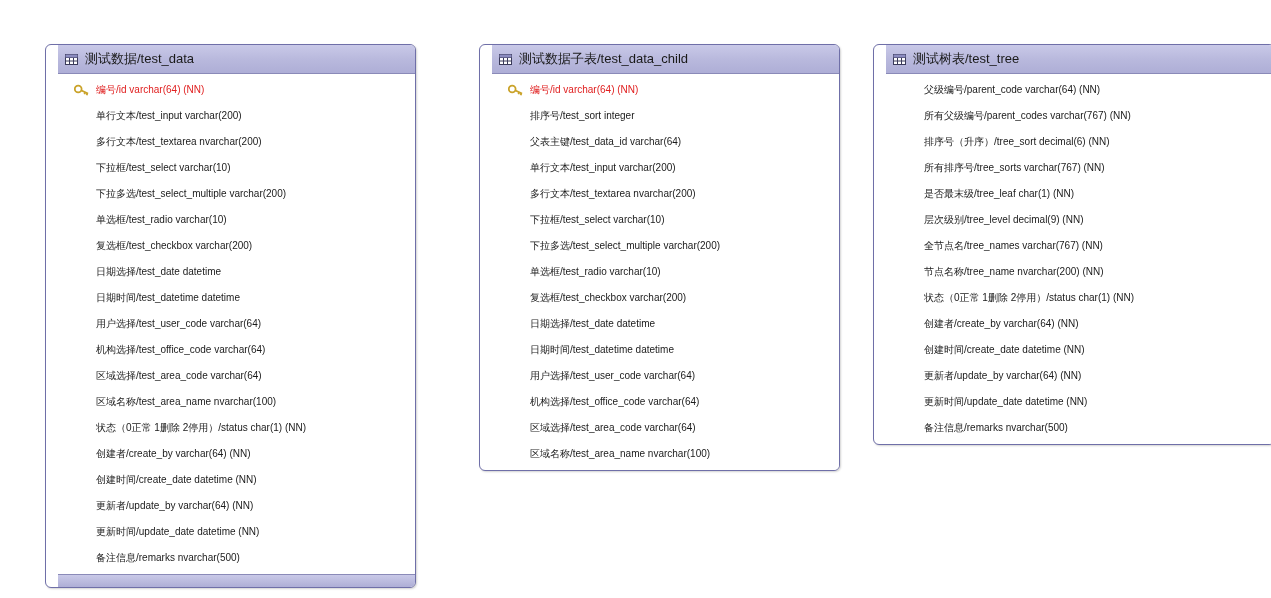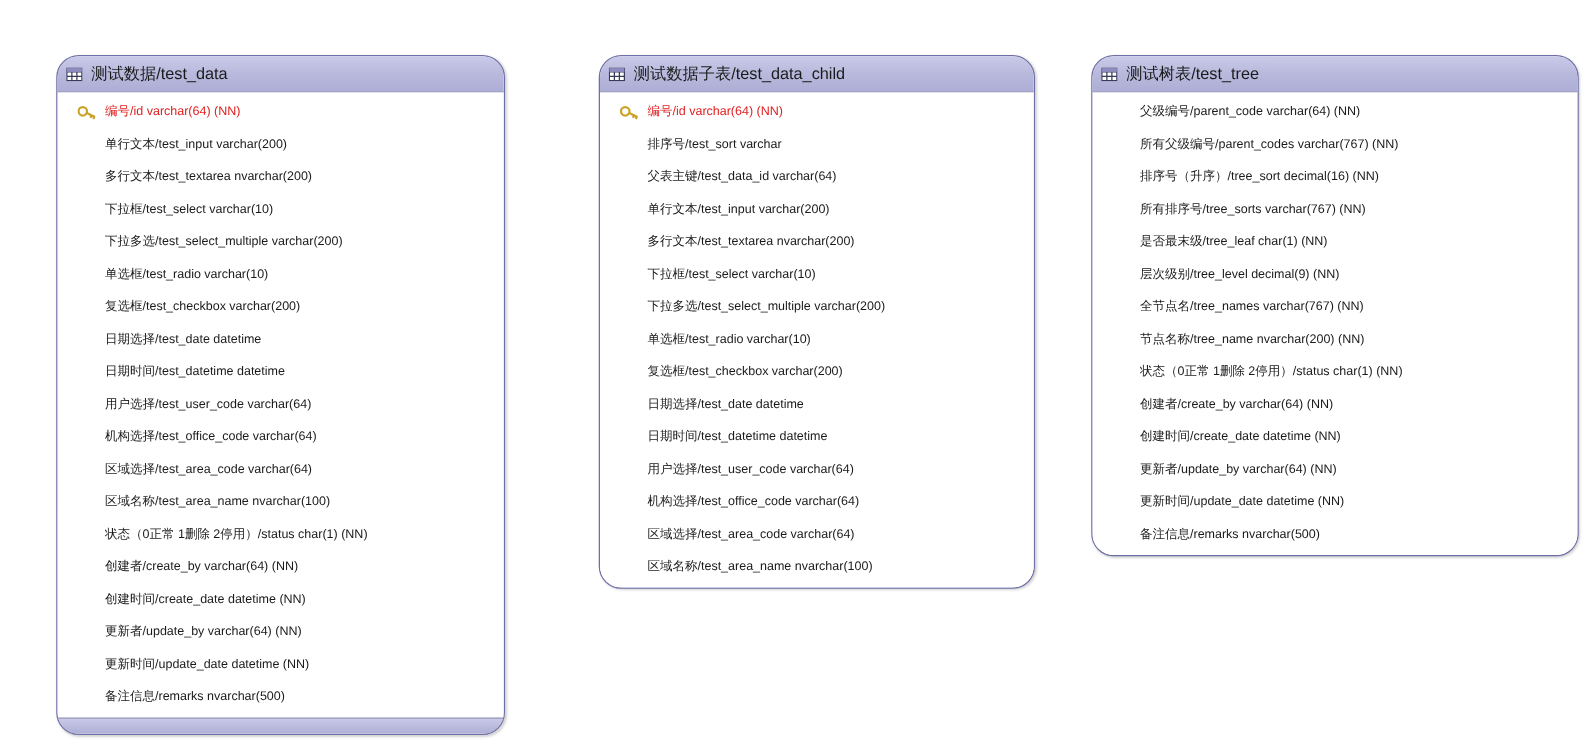--- a/index.html
+++ b/index.html
@@ -15,24 +15,25 @@
     overflow: hidden;
   }
   .canvas {
     position: relative;
     width: 1271px;
     height: 598px;
   }
   .entity {
     position: absolute;
     border: 1px solid #6f6fa8;
-    border-radius: 18px;
+    border-radius: 6px;
     background: #ffffff;
     box-shadow: 1px 1px 2px rgba(0,0,0,0.18);
     overflow: hidden;
+    padding-left: 12px;
   }
   .entity-header {
     display: flex;
     align-items: center;
     gap: 7px;
     background: linear-gradient(to bottom, #c9c9e8 0%, #b9b9dd 50%, #aeaed6 100%);
     border-bottom: 1px solid #8a8ab8;
     padding: 4px 8px 4px 7px;
     height: 20px;
     box-sizing: content-box;
@@ -217,21 +218,21 @@
               <circle cx="4.2" cy="5" r="3.4" fill="none" stroke="#caa32a" stroke-width="1.8"></circle>
               <path d="M7 6.2 L14 9.6" stroke="#caa32a" stroke-width="1.8" fill="none"></path>
               <path d="M11.2 8.2 L10.4 10.3" stroke="#caa32a" stroke-width="1.8" fill="none"></path>
               <path d="M13.4 9.3 L12.7 11.2" stroke="#caa32a" stroke-width="1.8" fill="none"></path>
             </svg>
           </span>
     <span class="attr-label">编号/id varchar(64) (NN)</span>
   </div>
         <div class="attr-row">
     <span class="attr-key-slot"></span>
-    <span class="attr-label">排序号/test_sort varchar</span>
+    <span class="attr-label">排序号/test_sort integer</span>
   </div>
         <div class="attr-row">
     <span class="attr-key-slot"></span>
     <span class="attr-label">父表主键/test_data_id varchar(64)</span>
   </div>
         <div class="attr-row">
     <span class="attr-key-slot"></span>
     <span class="attr-label">单行文本/test_input varchar(200)</span>
   </div>
         <div class="attr-row">
@@ -298,21 +299,21 @@
         <div class="attr-row">
     <span class="attr-key-slot"></span>
     <span class="attr-label">父级编号/parent_code varchar(64) (NN)</span>
   </div>
         <div class="attr-row">
     <span class="attr-key-slot"></span>
     <span class="attr-label">所有父级编号/parent_codes varchar(767) (NN)</span>
   </div>
         <div class="attr-row">
     <span class="attr-key-slot"></span>
-    <span class="attr-label">排序号（升序）/tree_sort decimal(16) (NN)</span>
+    <span class="attr-label">排序号（升序）/tree_sort decimal(6) (NN)</span>
   </div>
         <div class="attr-row">
     <span class="attr-key-slot"></span>
     <span class="attr-label">所有排序号/tree_sorts varchar(767) (NN)</span>
   </div>
         <div class="attr-row">
     <span class="attr-key-slot"></span>
     <span class="attr-label">是否最末级/tree_leaf char(1) (NN)</span>
   </div>
         <div class="attr-row">

